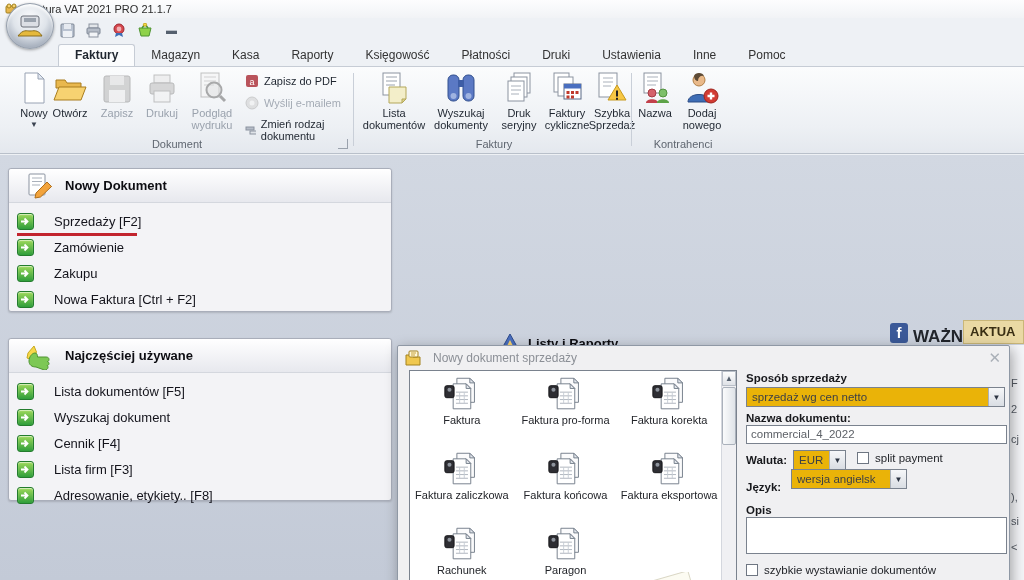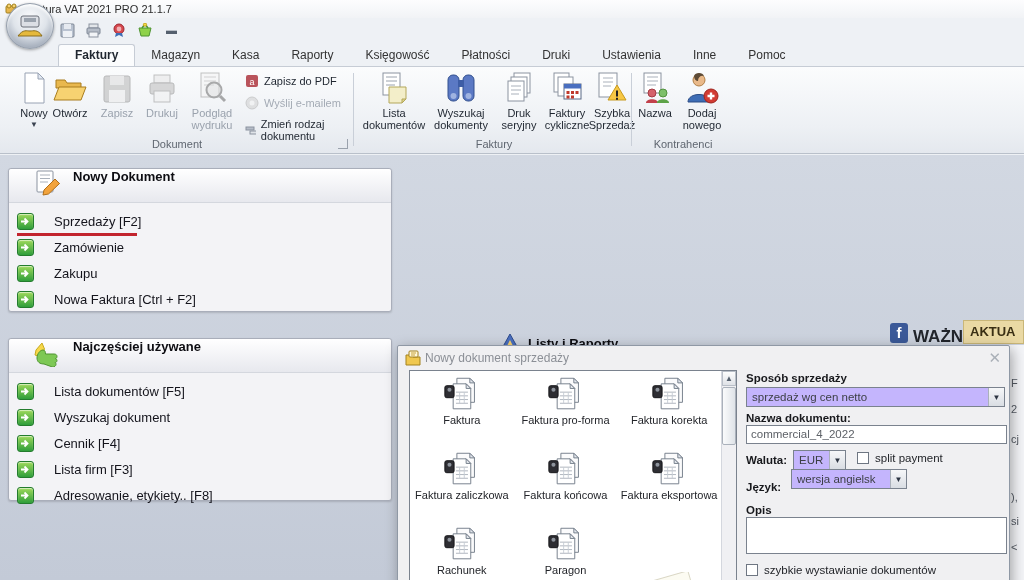--- a/index.html
+++ b/index.html
@@ -44,21 +44,21 @@
   .sbtn.disabled { color:#a4abb5; }
   .sbtn.disabled svg { opacity:.5; filter:grayscale(1); }
 
   
   .main { position:absolute; left:0; top:155px; width:1024px; height:425px;
     background:linear-gradient(#d2d8e2,#c3cad7); }
 
   
   .panel { position:absolute; left:8px; width:384px; background:#f3f3f6; border:1px solid #a9aeba; border-radius:3px; box-shadow:0 1px 2px rgba(0,0,0,.15); }
   .panel .phead { height:34px; background:linear-gradient(#ffffff,#e7e8ee); border-bottom:1px solid #d4d7de;
-    display:flex; align-items:flex-start; gap:10px; padding-left:24px; border-radius:3px 3px 0 0; }
+    display:flex; align-items:center; gap:10px; padding-left:16px; border-radius:3px 3px 0 0; }
   .panel .phead .ptitle { font-size:13px; font-weight:bold; color:#0d0d12; }
   .pitems { padding:6px 0 8px; }
   .pitem { position:relative; display:flex; align-items:center; gap:20px; padding:4px 8px 5px; cursor:pointer; }
   .pitem .plabel { font-size:13px; color:#14141c; }
   .pitem.underline-red::after { content:""; position:absolute; left:8px; top:24px; width:120px; height:3px; background:#c2242e; }
   .garrow { width:17px; height:17px; border-radius:3px; flex:0 0 17px;
     background:linear-gradient(#9ed95b,#2f9e3b); border:1px solid #247c2e;
     display:flex; align-items:center; justify-content:center; box-shadow:inset 0 1px 1px rgba(255,255,255,.6); }
 
   
@@ -68,39 +68,39 @@
     color:#fff; font-weight:bold; font-size:15px; text-align:center; line-height:20px; z-index:1; }
   .bg-wazne { position:absolute; left:913px; top:172px; font-size:17px; font-weight:bold; color:#22252b; z-index:1;text-align:right; }
   .bg-aktua { position:absolute; left:963px; top:165px; width:61px; height:24px; background:#ead9a4; border:1px solid #c9b678;
     font-size:13px; font-weight:bold; color:#3a2f14; padding:3px 0 0 6px; z-index:1; }
   .edge-strip { position:absolute; left:1008px; top:190px; width:16px; height:372px; background:#f4f5f8; z-index:1; }
   .edge-frag { position:absolute; left:3px; font-size:11px; color:#555b64; }
 
   
   .dialog { position:absolute; left:397px; top:190px; width:613px; height:380px; background:#f0f0f2;
     border:1px solid #8f98a5; border-radius:2px; box-shadow:2px 4px 14px rgba(0,0,0,.35); z-index:5; }
-  .dtitle { position:absolute; left:0; top:0; right:0; height:24px; display:flex; align-items:center; gap:4px; padding-left:7px; }
+  .dtitle { position:absolute; left:0; top:0; right:0; height:24px; display:flex; align-items:center; gap:12px; padding-left:7px; }
   .dtitle .dtext { font-size:12px; color:#8b8f96; }
   .dclose { position:absolute; right:8px; top:3px; font-size:15px; color:#aab0b8; cursor:pointer; }
 
   .listbox { position:absolute; left:11px; top:24px; width:328px; height:345px; background:#fff; border:1px solid #7a828e; overflow:hidden; }
   .gridwrap { position:absolute; left:0; top:0; right:15px; bottom:0; display:grid;
     grid-template-columns:repeat(3,1fr); grid-template-rows:75px 75px 75px 75px 75px; padding-top:5px; }
   .gitem { display:flex; flex-direction:column; align-items:center; z-index:2; cursor:pointer; }
   .gitem .glbl { font-size:11px; color:#23252a; text-align:center; line-height:1.15; margin-top:2px; max-width:98px; }
   .scrollbar { position:absolute; right:0; top:0; width:15px; bottom:0; background:#f0f0f3; border-left:1px solid #d4d7de; }
   .sb-btn { position:absolute; left:0; width:14px; height:15px; background:linear-gradient(#fdfdfd,#dfe2e7); border:1px solid #b9bfc8;
     font-size:8px; color:#55606e; text-align:center; line-height:14px; }
   .sb-up { top:0; }
   .sb-thumb { position:absolute; left:0; top:16px; width:14px; height:58px; background:linear-gradient(90deg,#fafbfc,#dfe3e8); border:1px solid #aab1bb; border-radius:2px; }
   .watermark { position:absolute; right:8px; bottom:-12px; z-index:1; opacity:.95; }
 
   
   .flabel { position:absolute; font-size:11.5px; font-weight:bold; color:#17181c; }
-  .combo { position:absolute; height:20px; background:#c4b5fd; border:1px solid #7a828e; display:flex; align-items:center; }
+  .combo { position:absolute; height:20px; background:#eab308; border:1px solid #7a828e; display:flex; align-items:center; }
   .combo .cval { flex:1; font-size:11.5px; color:#3c3f45; padding-left:5px; white-space:nowrap; overflow:hidden; }
   .combo .cbtn { width:16px; height:100%; background:linear-gradient(#f6f7f9,#d9dde3); border-left:1px solid #aab1bb;
     font-size:8px; color:#2c3442; display:flex; align-items:center; justify-content:center; }
   .tinput { position:absolute; height:19px; background:#fff; border:1px solid #7a828e; font-size:11.5px; color:#5d6167;
     padding:2px 4px; font-family:"Liberation Sans",sans-serif; }
   .tarea { position:absolute; background:#fff; border:1px solid #7a828e; }
   .cbrow { position:absolute; display:flex; align-items:center; gap:6px; }
   .cbox { width:12px; height:12px; background:#fff; border:1px solid #6e7682; flex:0 0 12px; }
   .cblbl { font-size:11.5px; color:#23252a; }
 </style>

